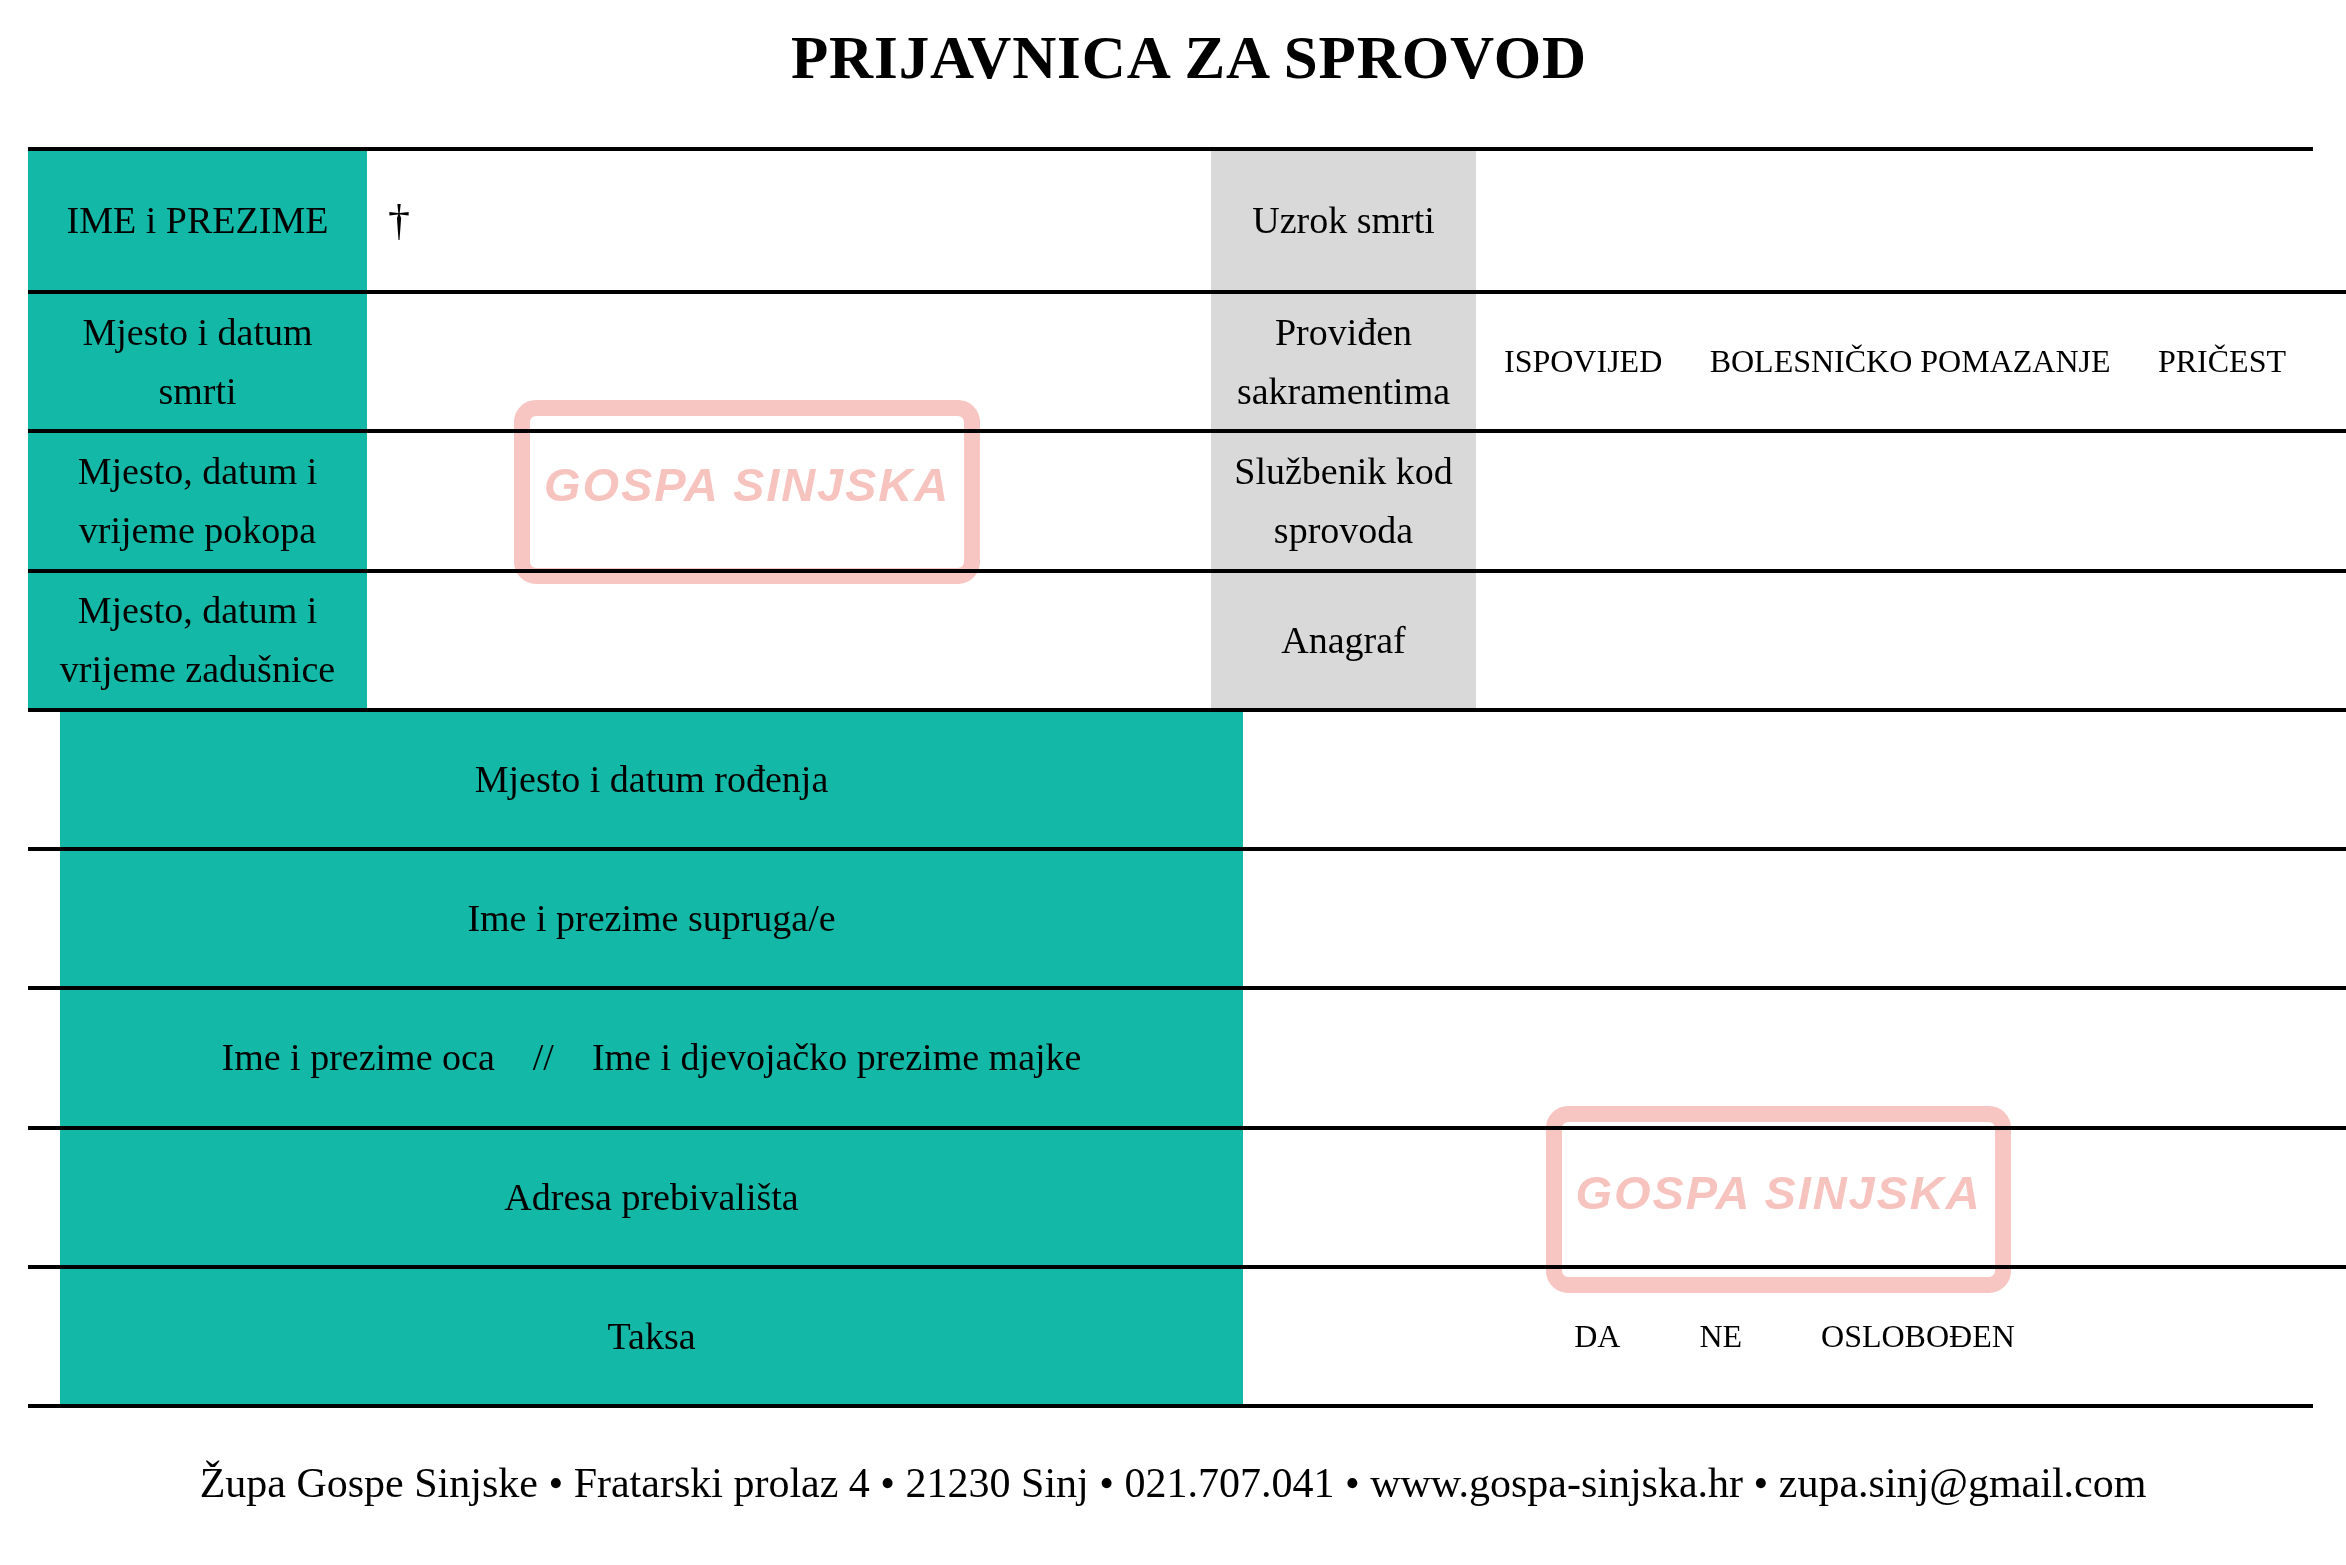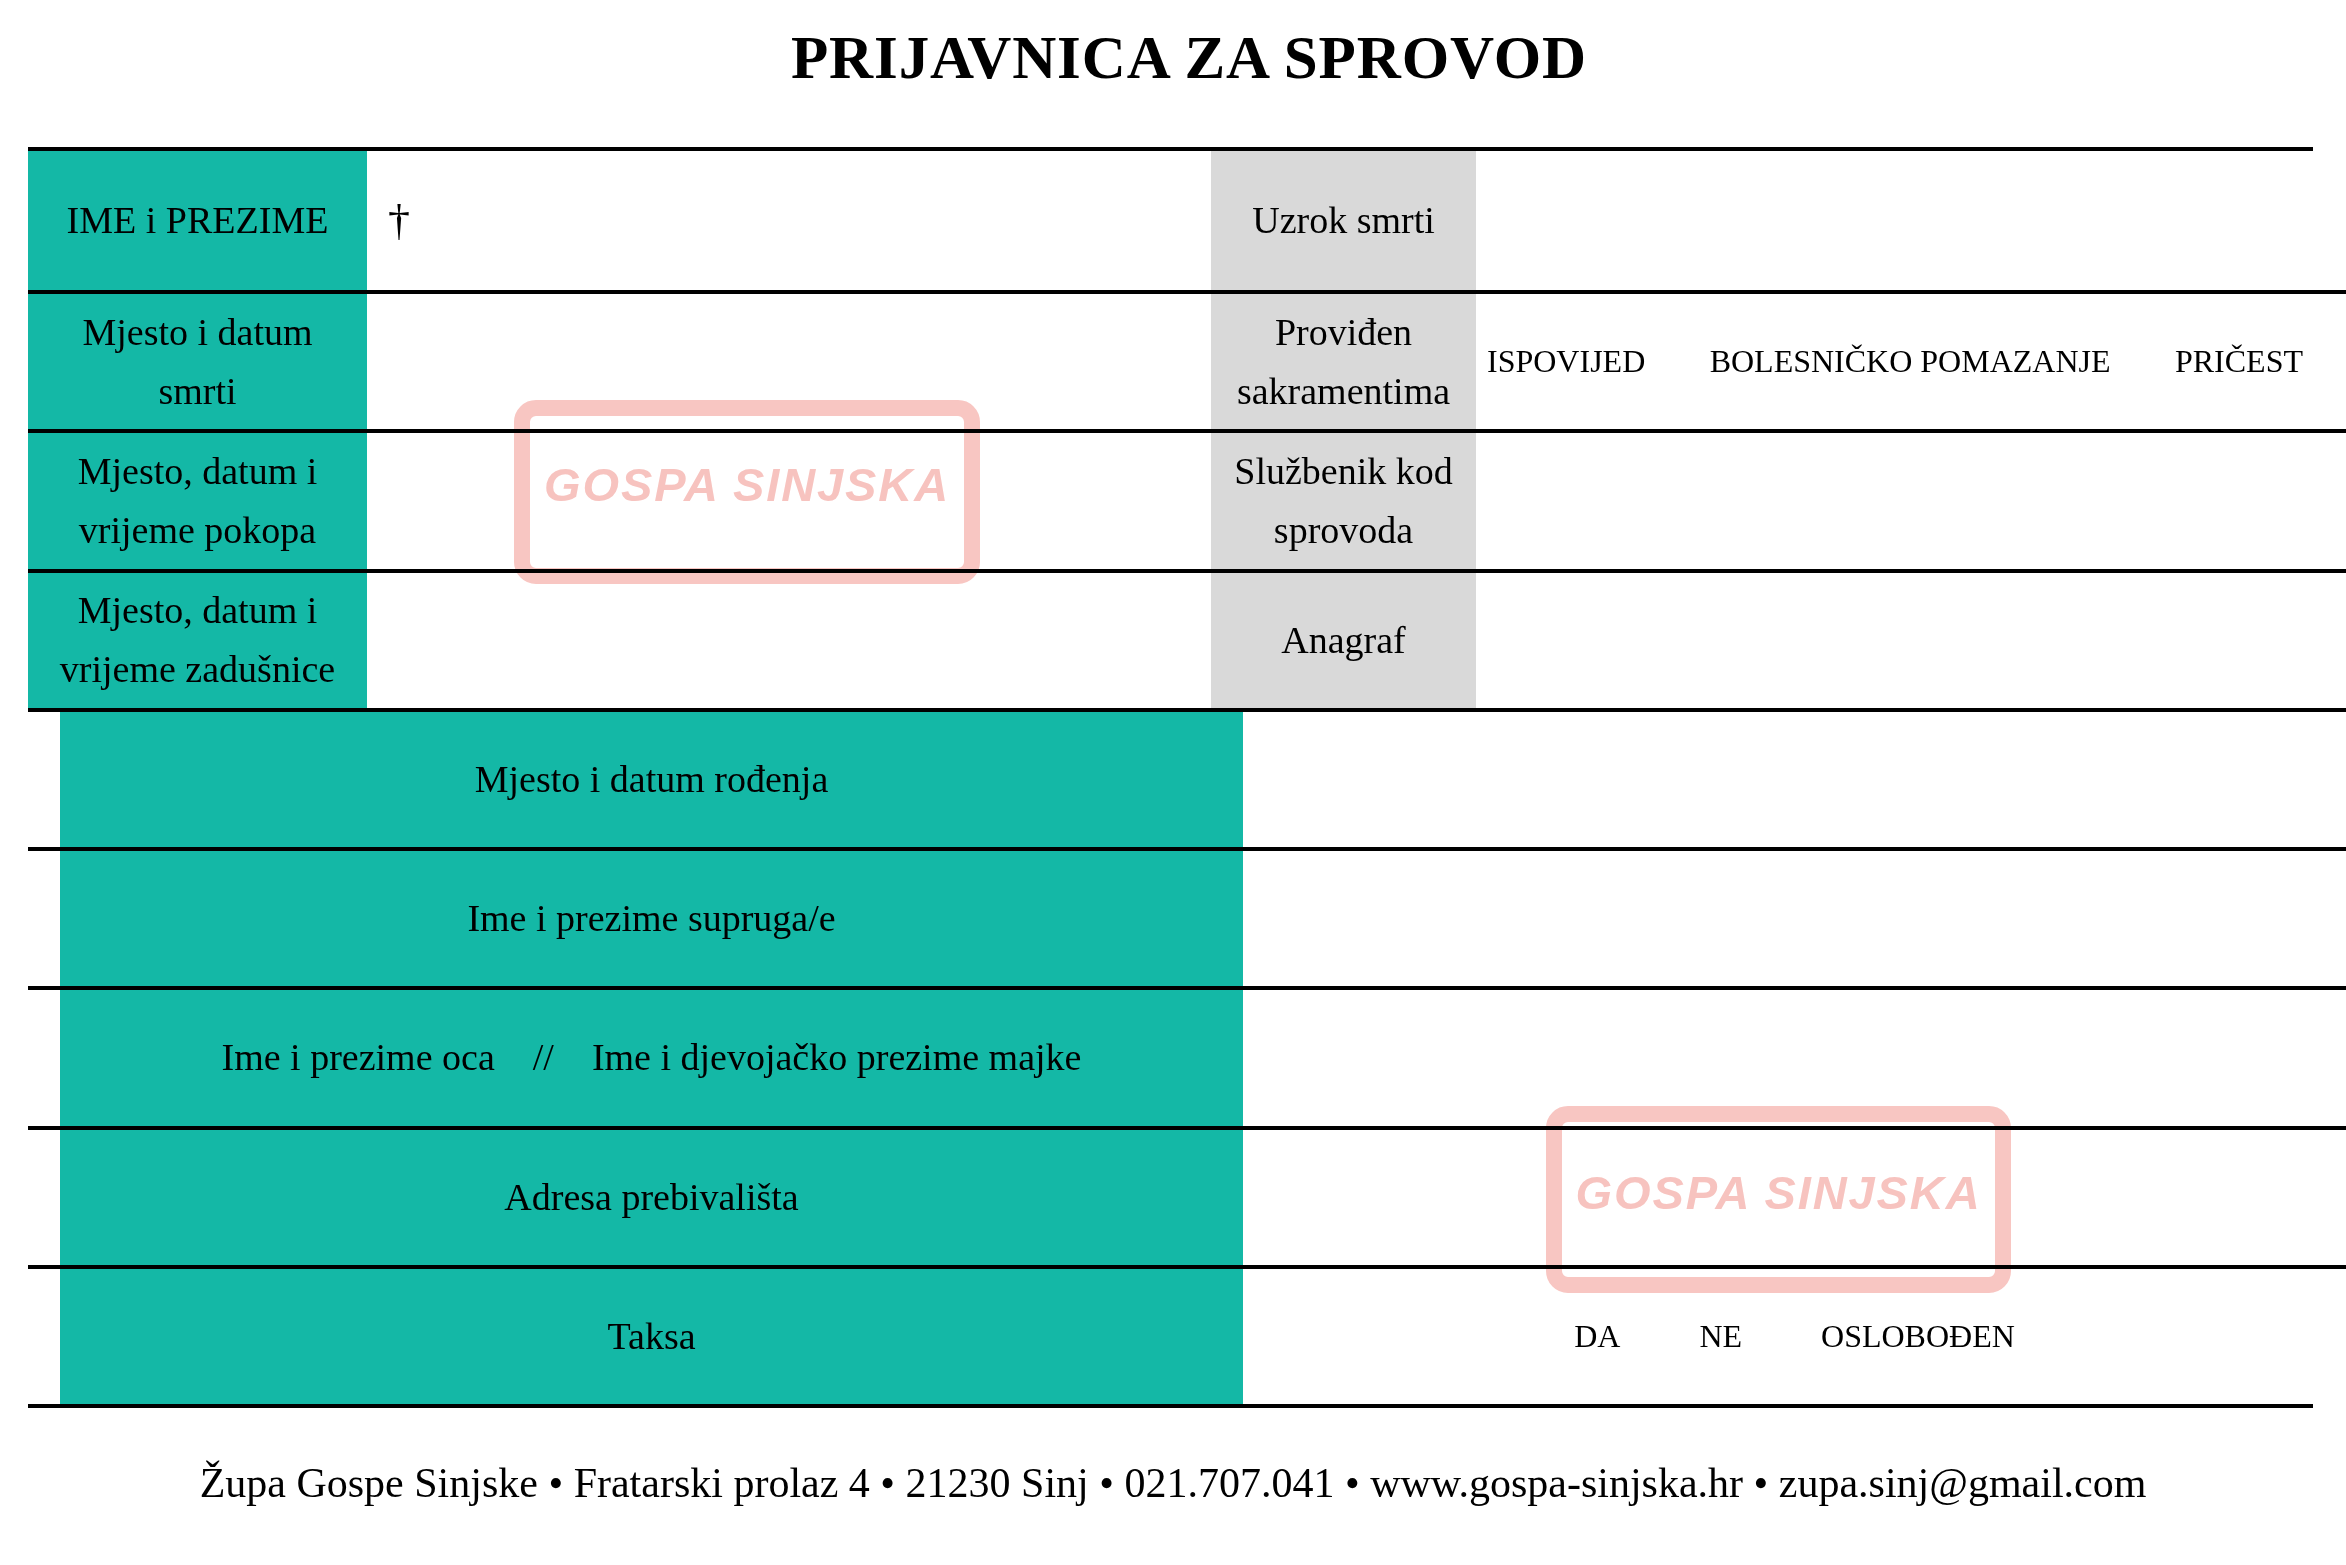--- a/index.html
+++ b/index.html
@@ -80,21 +80,21 @@
   .cell.value { background: transparent; }
 
   .dagger-cell {
     justify-content: flex-start;
     padding-left: 21px;
     font-size: 44px;
   }
 
   .options-between {
     justify-content: space-between;
-    padding: 0 11px;
+    padding: 0 28px;
     font-size: 32px;
   }
   .options-center {
     justify-content: center;
     gap: 79px;
     font-size: 32px;
   }
   .options-between span, .options-center span { white-space: nowrap; }
 
   .pre-label { white-space: pre; }

